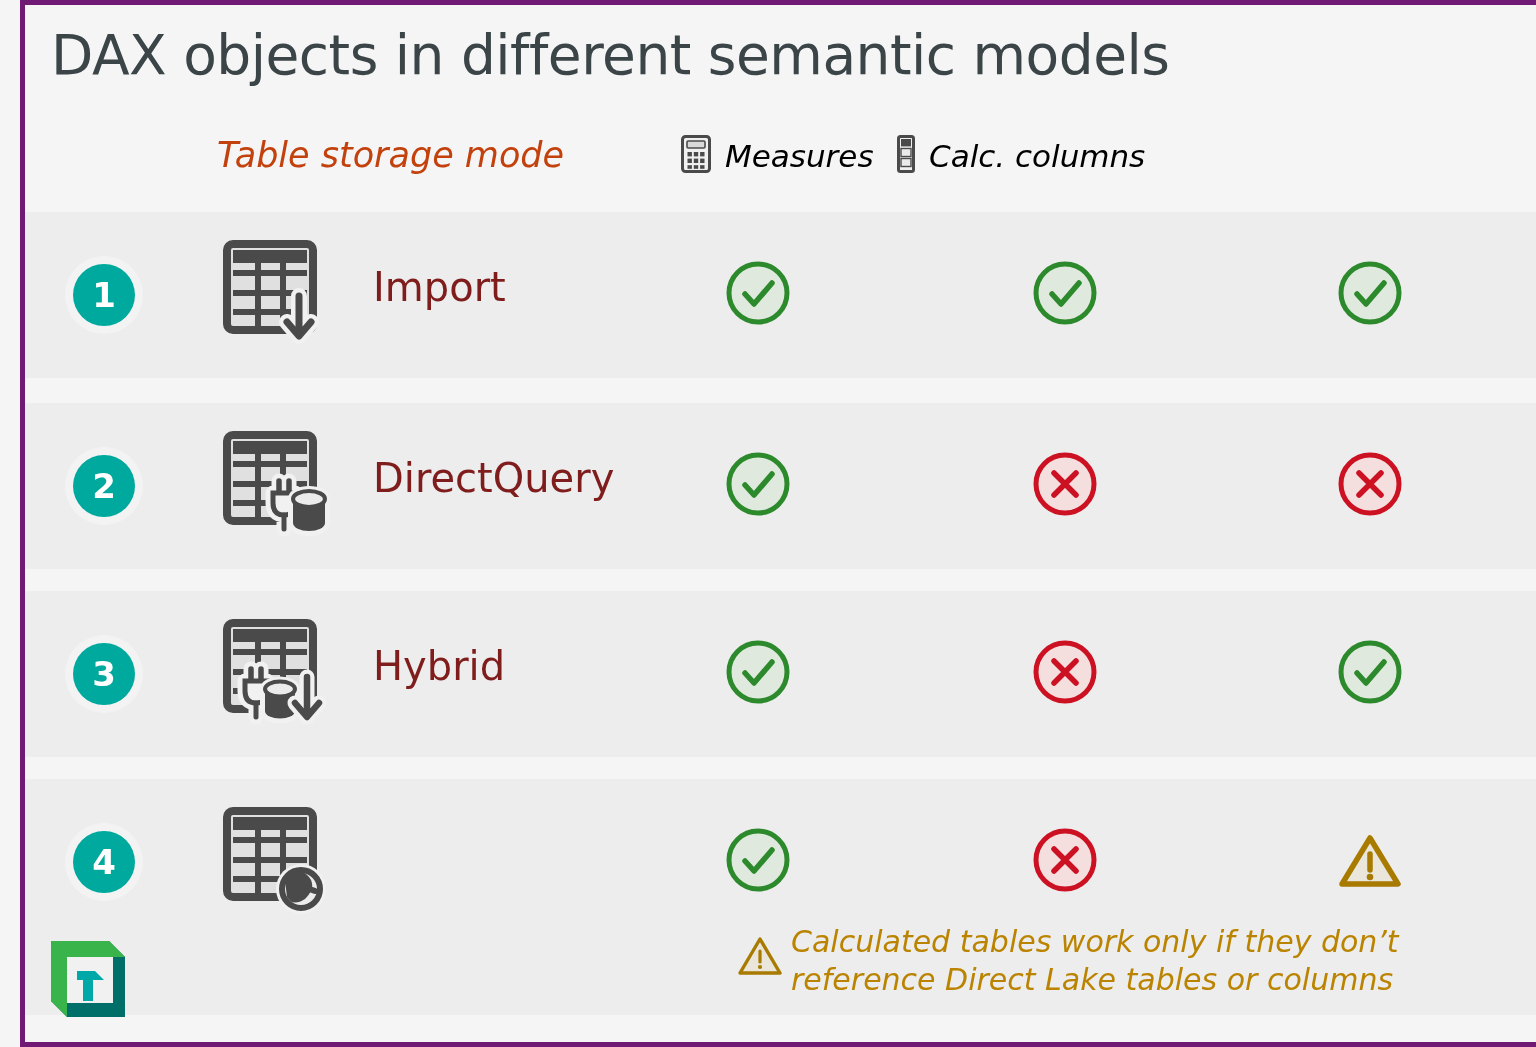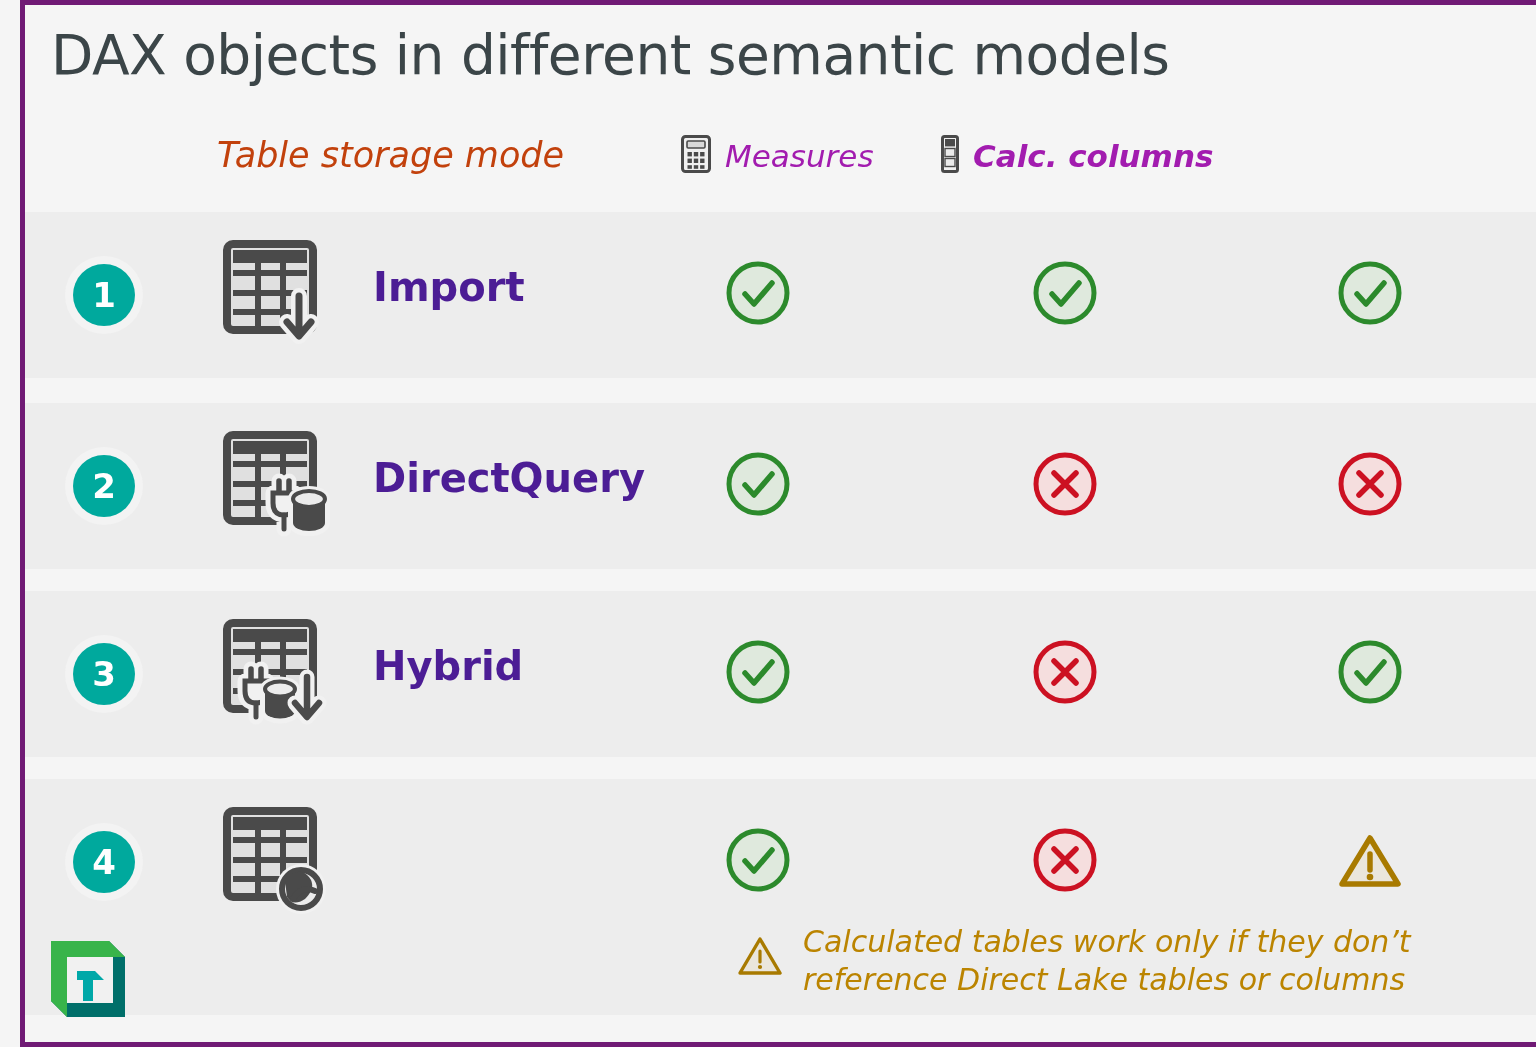--- a/index.html
+++ b/index.html
@@ -57,25 +57,25 @@
     position: absolute;
     top: 6px;
     display: flex;
     align-items: center;
     gap: 14px;
     white-space: nowrap;
   }
   .hdr-col .lbl {
     font-size: 31px;
     font-style: italic;
-    color: #a21caf;
+    color: #000000;
     font-family: "DejaVu Sans", sans-serif;
   }
   .hdr-col-0 { left: 656px; }
-  .hdr-col-1 { left: 916px; font-weight: bold; }
+  .hdr-col-1 { left: 872px; }
   .hdr-col-2 { left: 1228px; }
 
   
   .row {
     position: absolute;
     left: 0;
     width: 1522px;
     height: 166px;
     background: #ededed;
   }
@@ -106,43 +106,43 @@
     left: 196px;
     top: 28px;
     width: 120px;
     height: 112px;
   }
   .mode-label {
     position: absolute;
     left: 348px;
     top: 52px;
     font-size: 40px;
-    font-weight: 700;
-    color: #4c1d95;
+    font-weight: 400;
+    color: #7f1d1d;
     font-family: "DejaVu Sans", sans-serif;
     white-space: nowrap;
   }
   .status {
     position: absolute;
     top: 47px;
     width: 68px;
     height: 68px;
   }
   .status-0 { left: 699px; }
   .status-1 { left: 1006px; }
   .status-2 { left: 1311px; }
 
   
   .footnote {
     position: absolute;
     left: 712px;
     top: 918px;
     display: flex;
     align-items: flex-start;
-    gap: 20px;
+    gap: 8px;
   }
   .footnote .fn-icon {
     width: 46px;
     height: 42px;
     margin-top: 12px;
     flex: 0 0 auto;
   }
   .footnote .fn-text {
     font-size: 30px;
     font-style: italic;

